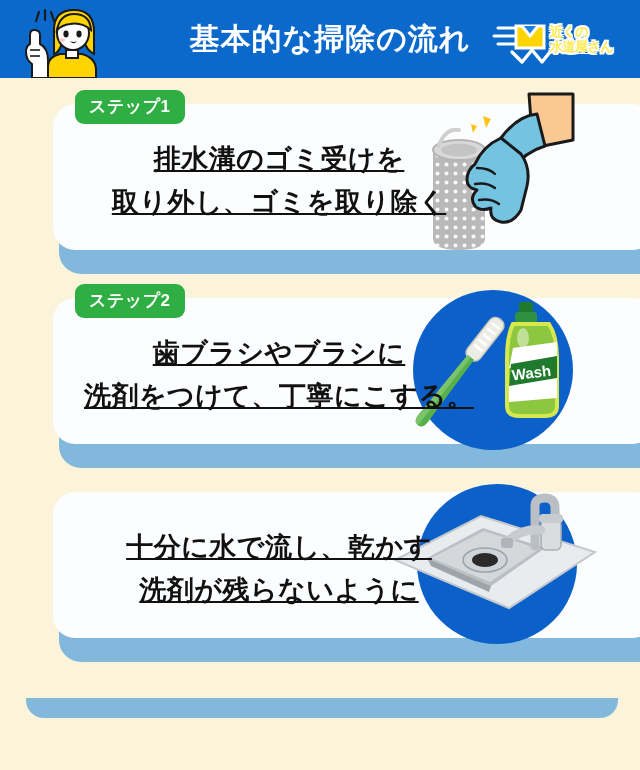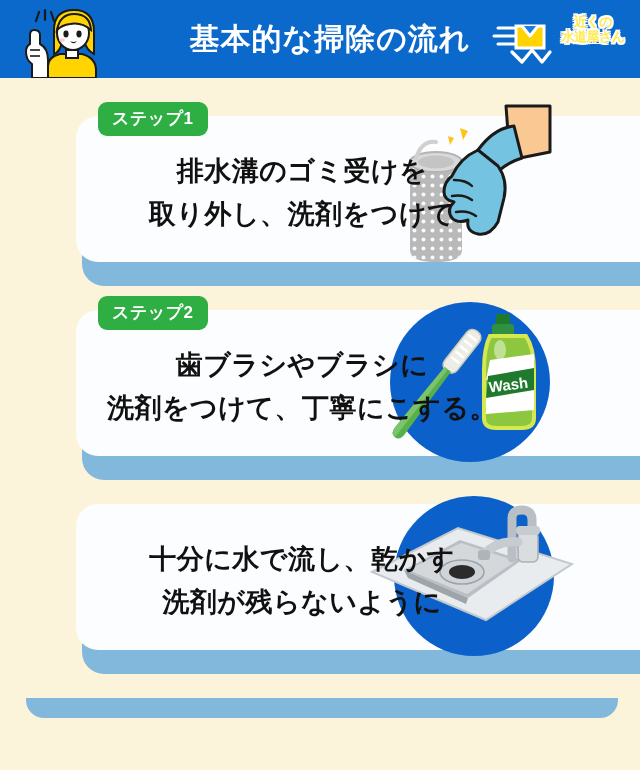--- a/index.html
+++ b/index.html
@@ -51,45 +51,46 @@
   #brand-logo {
     position: absolute;
     right: 8px;
     top: 12px;
     width: 140px;
     height: 58px;
   }
   #brand-logo .brand-text {
     position: absolute;
     left: 58px;
-    top: 2px;
+    top: 12px;
     width: 86px;
-    text-align: center;
+    text-align: left;
     color: #ffe94d;
     font-size: 13px;
     font-weight: bold;
     line-height: 15px;
     text-shadow:
       -1.6px -1.6px 0 #ffffff, 1.6px -1.6px 0 #ffffff,
       -1.6px 1.6px 0 #ffffff, 1.6px 1.6px 0 #ffffff,
       0 -1.8px 0 #ffffff, 0 1.8px 0 #ffffff,
       -1.8px 0 0 #ffffff, 1.8px 0 0 #ffffff;
     letter-spacing: -0.5px;
   }
 
   
   #cards {
     position: relative;
     padding: 26px 0 0 0;
   }
   .step-block {
     position: relative;
     width: 488px;
-    margin: 12px auto 24px auto;
+    margin: 0 auto 24px auto;
     height: 170px;
+    padding-left: 46px;
   }
   .card-base {
     position: absolute;
     left: 6px;
     top: 14px;
     width: 602px;
     height: 156px;
     background: #83b8dd;
     border-radius: 22px;
   }
@@ -122,21 +123,21 @@
     top: 34px;
     width: 452px;
     text-align: center;
     color: #111111;
     font-size: 27px;
     font-weight: bold;
     line-height: 43px;
     letter-spacing: 0.5px;
     z-index: 3;
   }
-  .card-text .line { display: block; white-space: nowrap; }
+  .card-text .line { display: block; white-space: nowrap; text-decoration: underline; }
 
   .card-art {
     position: absolute;
     right: 0;
     top: 0;
     width: 190px;
     height: 160px;
     z-index: 2;
   }
   .card-art.art-overflow { top: -16px; height: 176px; }
@@ -212,21 +213,21 @@
 </div>
 
 <div id="cards">
 
   <div class="step-block">
     <div class="card-base"></div>
     <div class="card-body"></div>
     <div class="step-badge">ステップ1</div>
     <div class="card-text">
       <span class="line">排水溝のゴミ受けを</span>
-      <span class="line">取り外し、洗剤をつけて</span>
+      <span class="line">取り外し、ゴミを取り除く</span>
     </div>
     <div class="card-art art-overflow">
       <svg viewBox="0 0 190 176" width="190" height="176">
 
         <defs>
           <pattern id="meshdots" width="9" height="9" patternUnits="userSpaceOnUse">
             <circle cx="4.5" cy="4.5" r="2" fill="#ffffff" opacity="0.95"></circle>
           </pattern>
         </defs>
         <path d="M36 62 L36 150 Q36 162 62 162 Q88 162 88 150 L88 62 Z" fill="#b9b9b9"></path>

